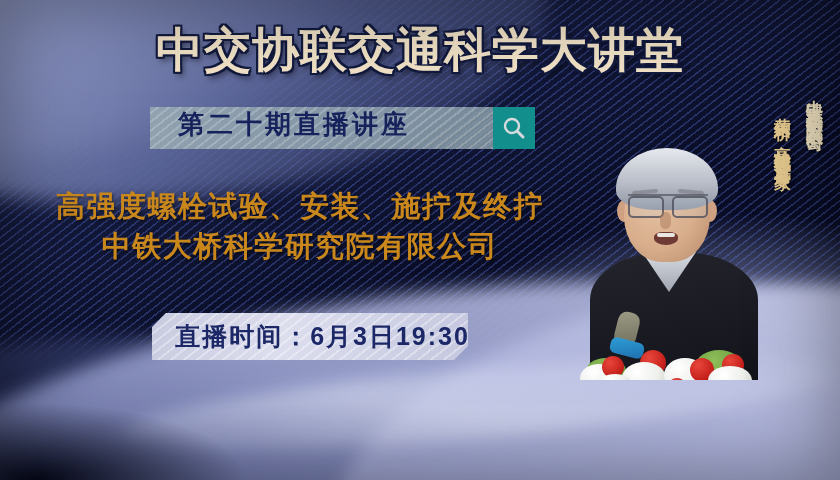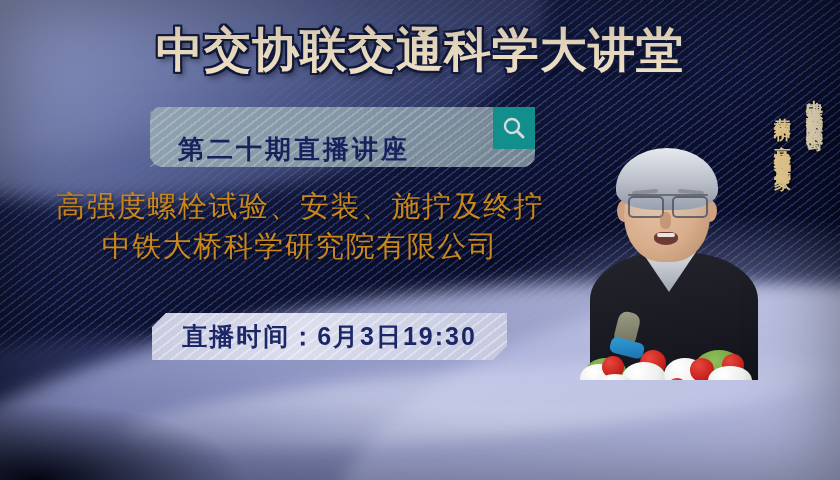--- a/index.html
+++ b/index.html
@@ -195,24 +195,24 @@
       -2px 0 0 #121a3e, 2px 0 0 #121a3e, 0 -2px 0 #121a3e, 0 2px 0 #121a3e,
       -2px -2px 0 #121a3e, 2px -2px 0 #121a3e, -2px 2px 0 #121a3e, 2px 2px 0 #121a3e,
       3px 4px 6px rgba(0,0,0,.55);
     z-index: 6;
     white-space: nowrap;
   }
 
   .sub-bar {
     position: absolute;
     left: 150px; top: 107px;
-    width: 385px; height: 60px;
+    width: 385px; height: 42px;
     background: linear-gradient(100deg, rgba(150,168,177,.88) 0%, rgba(140,160,172,.80) 100%);
     z-index: 6;
-    display: flex; align-items: flex-end; border-radius: 13px;
+    display: flex; align-items: flex-start;
   }
   .sub-bar .stripe-overlay {
     position:absolute; inset:0;
     background-image: repeating-linear-gradient(-38deg,
         rgba(255,255,255,0) 0px, rgba(255,255,255,0) 5px,
         rgba(255,255,255,.20) 5px, rgba(255,255,255,.20) 7px);
     pointer-events:none;
   }
   .sub-text {
     position: relative;
@@ -233,36 +233,37 @@
   .search-box svg { display: block; }
 
   .topic {
     position: absolute;
     left: 0; top: 186px;
     width: 600px;
     text-align: center;
     color: #c9871c;
     font-size: 29px;
     line-height: 40px;
-    font-weight: 400;
+    font-weight: 700;
     letter-spacing: 1.5px;
     text-shadow: 1px 2px 3px rgba(0,0,0,.5);
     z-index: 6;
   }
   .topic .l2 { display:block; }
 
   .time-pill {
     position: absolute;
     left: 152px; top: 313px;
-    width: 355px; height: 47px;
+    width: 291px; height: 47px;
     z-index: 6;
     background: linear-gradient(105deg, #c8cadf 0%, #dcdeee 42%, #c4c7de 100%);
     clip-path: polygon(14px 0, 100% 0, 100% calc(100% - 14px), calc(100% - 14px) 100%, 0 100%, 0 14px);
     display: flex; align-items: center; justify-content: center;
     box-shadow: 0 2px 10px rgba(0,0,0,.35);
+    padding-left: 25px;
   }
   .time-pill .stripe-overlay {
     position:absolute; inset:0;
     background-image: repeating-linear-gradient(-38deg,
         rgba(255,255,255,0) 0px, rgba(255,255,255,0) 6px,
         rgba(255,255,255,.35) 6px, rgba(255,255,255,.35) 8px);
   }
   .time-text {
     position: relative;
     font-size: 25px;

